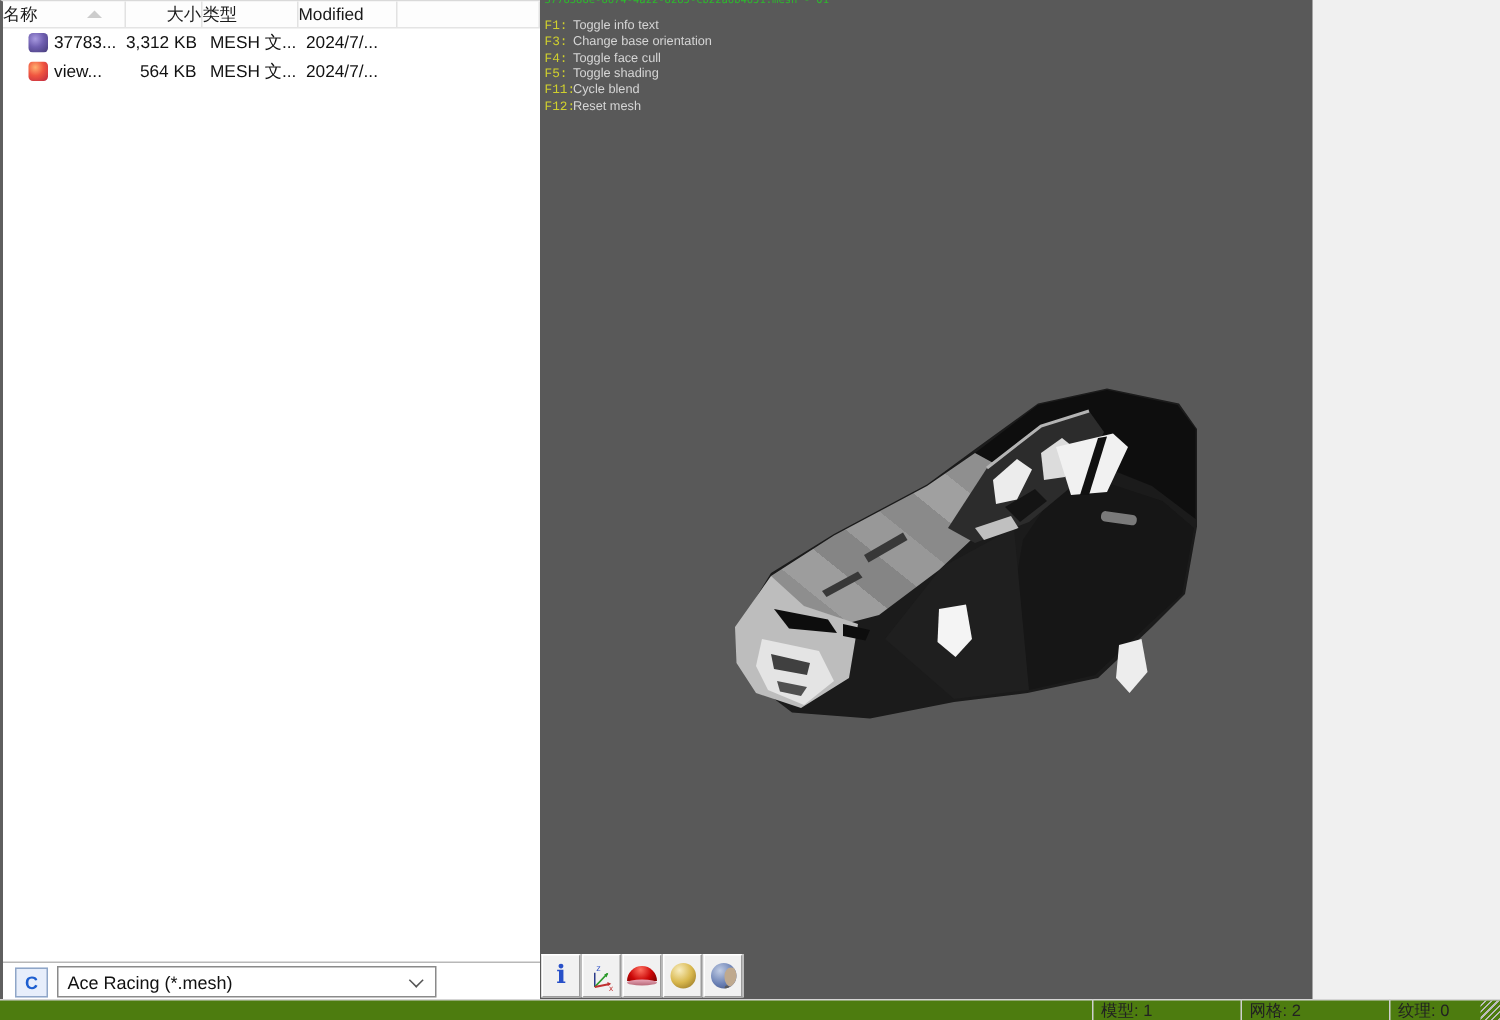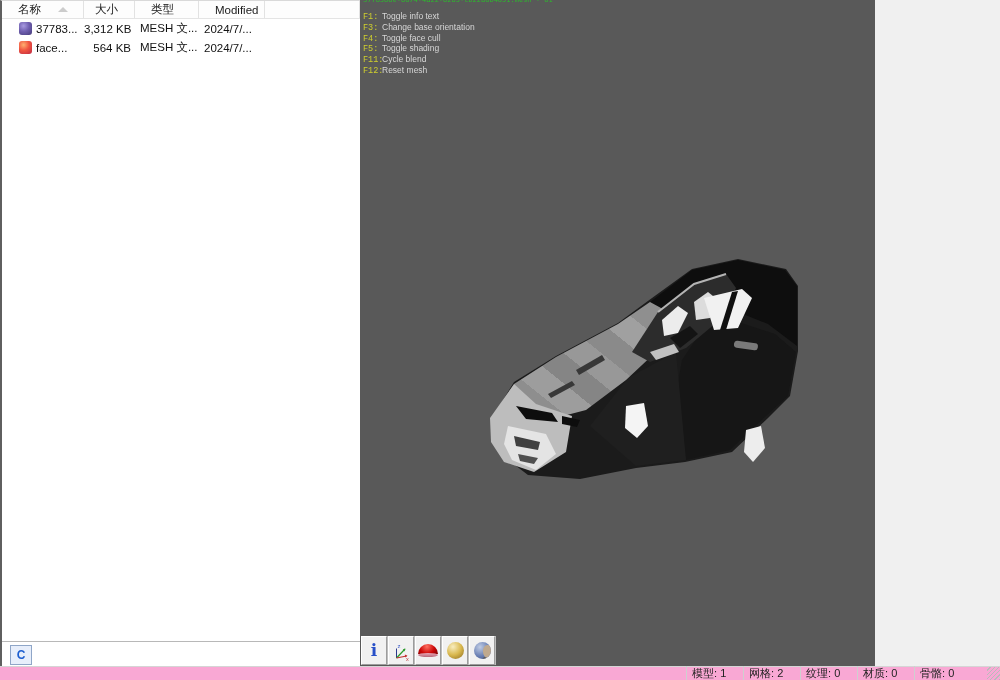--- a/index.html
+++ b/index.html
@@ -7,21 +7,21 @@
     font-family:"Liberation Sans", sans-serif; background:#f0f0f0; }
   .window { position:relative; width:1000px; height:680px; }
 
   
   .left-panel { position:absolute; left:0; top:0; width:360px; height:666px;
     background:#ffffff; border-left:2px solid #5f5f5f; border-top:1px solid #d9d9d9; }
   .list-header { display:grid; grid-template-columns:82px 51px 64px 66px 1fr;
     height:18px; font-size:11.5px; color:#1a1a1a; align-items:center;
     border-bottom:1px solid #e4e4e4; position:relative; background:#fdfdfd; }
   .list-header .col { height:100%; display:flex; align-items:center;
-    border-right:1px solid #e2e2e2; padding:0 16px; overflow:hidden; white-space:nowrap; }
+    border-right:1px solid #e2e2e2; padding:0 0; overflow:hidden; white-space:nowrap; }
   .col-size { justify-content:flex-end; }
   .sort-tri { position:absolute; left:56px; top:6px; width:0; height:0;
     border-left:5px solid transparent; border-right:5px solid transparent;
     border-bottom:5px solid #cccccc; }
   .file-row { display:grid; grid-template-columns:82px 51px 64px 66px 1fr;
     height:19px; align-items:center; font-size:11.5px; color:#111; cursor:default; }
   .file-row .cell { overflow:hidden; white-space:nowrap; }
   .cell-name { display:flex; align-items:center; padding-left:17px; }
   .ficon { width:13px; height:13px; border-radius:3px; margin-right:4px; flex:none; }
   .cell-size { text-align:right; padding-right:4px; }
@@ -65,22 +65,22 @@
   .gold-sph { width:17px; height:17px; border-radius:50%;
     background:radial-gradient(circle at 35% 28%, #f8edc0, #d9b84e 50%, #8a691d); }
   .tex-sph { width:17px; height:17px; border-radius:50%; position:relative; overflow:hidden;
     background:radial-gradient(circle at 35% 30%, #c0cce4, #6a80b4 55%, #39497c); }
   .tex-sph::after { content:''; position:absolute; right:-2px; top:3px; width:10px;
     height:13px; background:#bfa98e; border-radius:45% 55% 50% 50%;
     box-shadow:-3px 9px 0 -3px #5a5a5a; }
 
   
   .status-bar { position:absolute; left:0; top:666px; width:1000px; height:14px;
-    background:#f9a8d4; border-top:1px solid #d5d5d5; display:flex; align-items:center;
-    font-size:11px; color:#222; }
+    background:#4d7c0f; border-top:1px solid #d5d5d5; display:flex; align-items:center;
+    font-size:11px; color:#222;gap:42px; }
   .sb-spacer { width:686px; flex:none; }
   .sb-item { width:57px; flex:none; padding-left:5px; border-left:1px solid #cfcfcf;
     white-space:nowrap; overflow:hidden; }
   .sb-item:last-of-type { border-right:1px solid #cfcfcf; }
   .sb-grip { position:absolute; right:0; bottom:0; width:13px; height:13px;
     background:repeating-linear-gradient(135deg, transparent 0 2px, #bbbbbb 2px 3px); }
 </style>
 </head>
 <body>
 
@@ -110,31 +110,35 @@
         <span>37783...</span>
       </div>
       <div class="cell cell-size">3,312 KB</div>
       <div class="cell cell-type">MESH 文...</div>
       <div class="cell cell-mod">2024/7/...</div>
     </div>
 
     <div class="file-row">
       <div class="cell cell-name">
         <span class="ficon" style="background: radial-gradient(circle at 35% 30%, #ffb070 0%, #f05540 45%, #bc2742 100%);"></span>
-        <span>face...</span>
+        <span>view...</span>
       </div>
       <div class="cell cell-size">564 KB</div>
       <div class="cell cell-type">MESH 文...</div>
       <div class="cell cell-mod">2024/7/...</div>
     </div>
 
     <div class="filter-bar">
       <button class="refresh-btn">
         <span>C</span>
       </button>
+      <div class="combo">
+        <span>Ace Racing (*.mesh)</span>
+        <span class="chev"></span>
+      </div>
     </div>
   </div>
 
   <div class="viewport">
     <div class="vp-title">3778388e-8674-4a22-8285-cb22a6b4651.mesh - 01</div>
 
     <div class="hotkeys">
       <div class="hk-line"><span class="hk-key">F1:</span><span class="hk-act">Toggle info text</span></div>
       <div class="hk-line"><span class="hk-key">F3:</span><span class="hk-act">Change base orientation</span></div>
       <div class="hk-line"><span class="hk-key">F4:</span><span class="hk-act">Toggle face cull</span></div>

